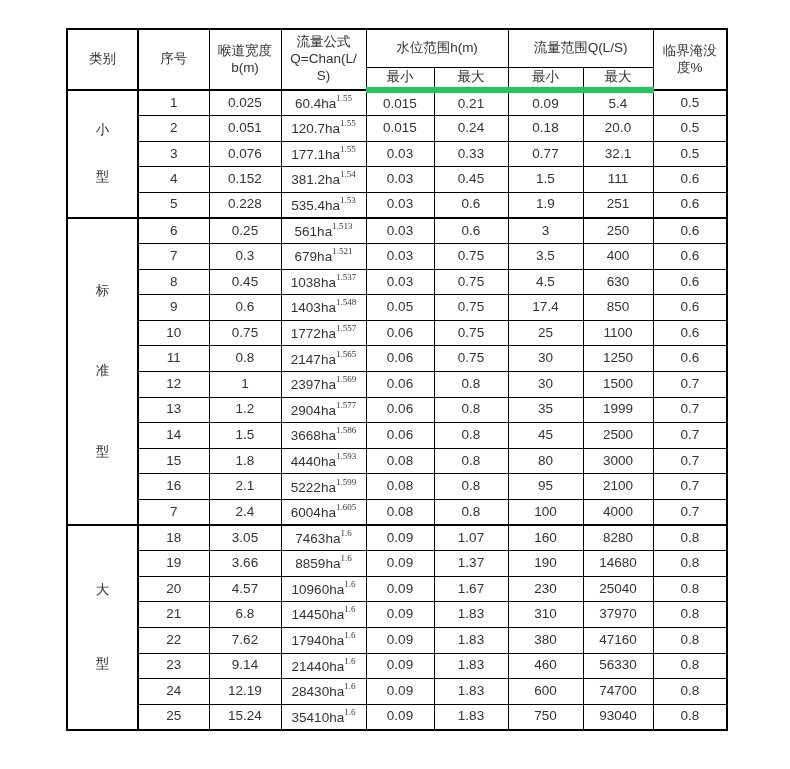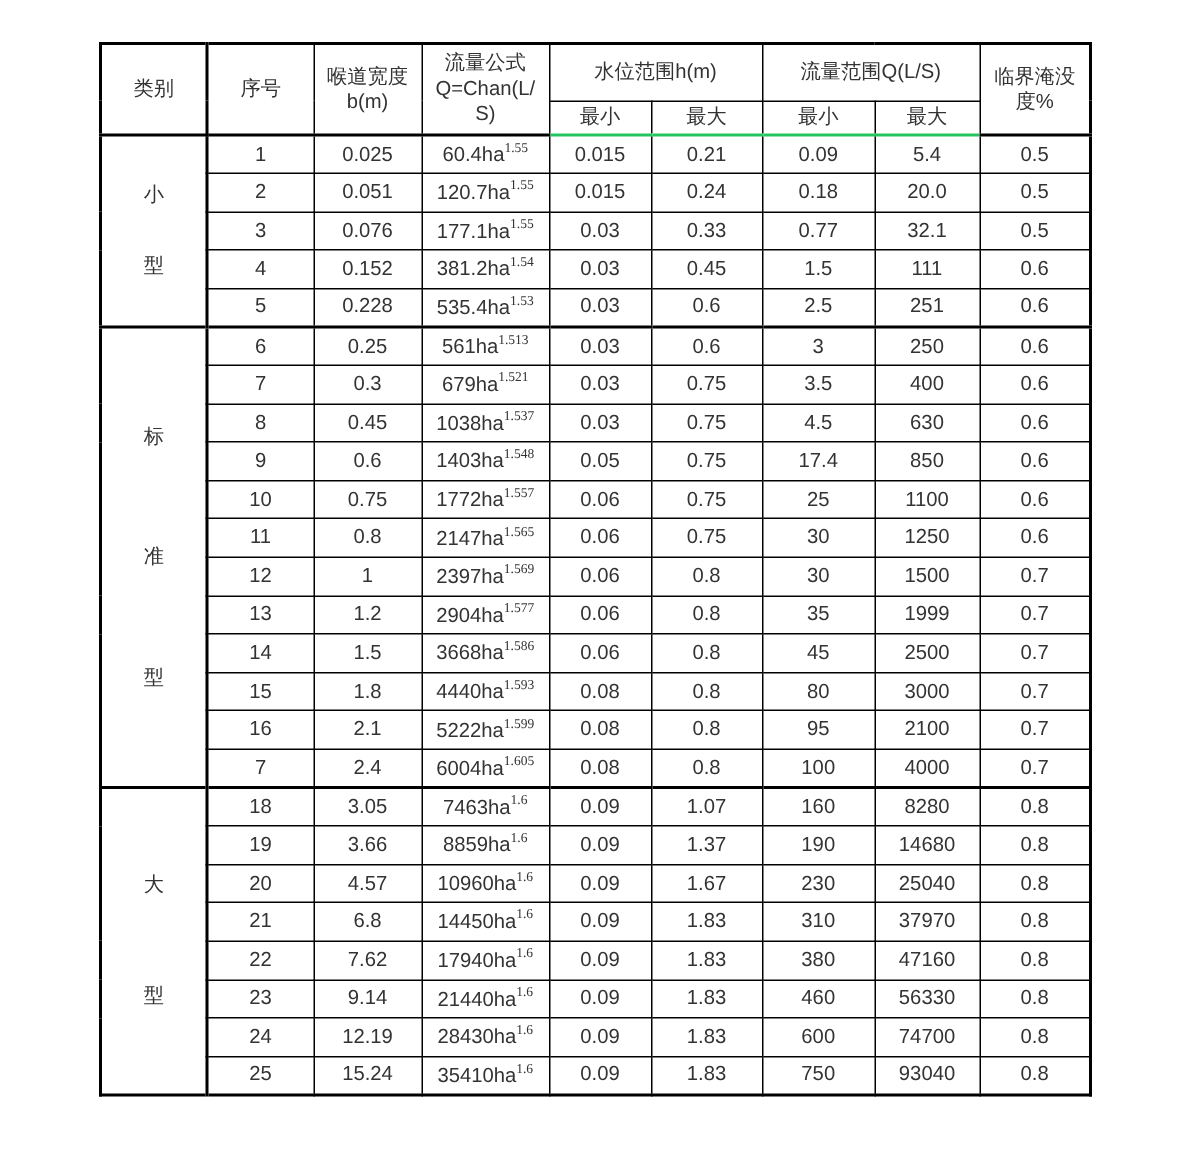--- a/index.html
+++ b/index.html
@@ -34,21 +34,21 @@
     padding: 0 2px;
     font-weight: normal;
     line-height: 1.25;
     overflow: hidden;
     white-space: nowrap;
   }
   thead tr.hrow1 { height: 38px; }
   thead tr.hrow2 { height: 23px; }
   tbody tr { height: 25.6px; }
   
-  thead tr.hrow2 th { border-bottom: 2px solid #22c55e; }
+  thead tr.hrow2 th { border-bottom: 6px solid #22c55e; }
   thead th[rowspan] { border-bottom: 2px solid #000; }
   
   tbody tr.group-start td { border-top: 2px solid #000; }
   
   .cat-cell, th.cat-head { border-right: 2px solid #000 !important; }
   .cat-cell {
     position: relative;
   }
   .cat-wrap {
     position: absolute;
@@ -156,21 +156,21 @@
           <td>1.5</td>
           <td>111</td>
           <td>0.6</td>
         </tr>
         <tr>
           <td>5</td>
           <td>0.228</td>
           <td><span>535.4ha</span><sup class="exp">1.53</sup></td>
           <td>0.03</td>
           <td>0.6</td>
-          <td>2.5</td>
+          <td>1.9</td>
           <td>251</td>
           <td>0.6</td>
         </tr>
         <tr class="group-start">
           <td class="cat-cell" rowspan="12">
             <div class="cat-wrap">
               <div>标</div>
               <div>准</div>
               <div>型</div>
             </div>

